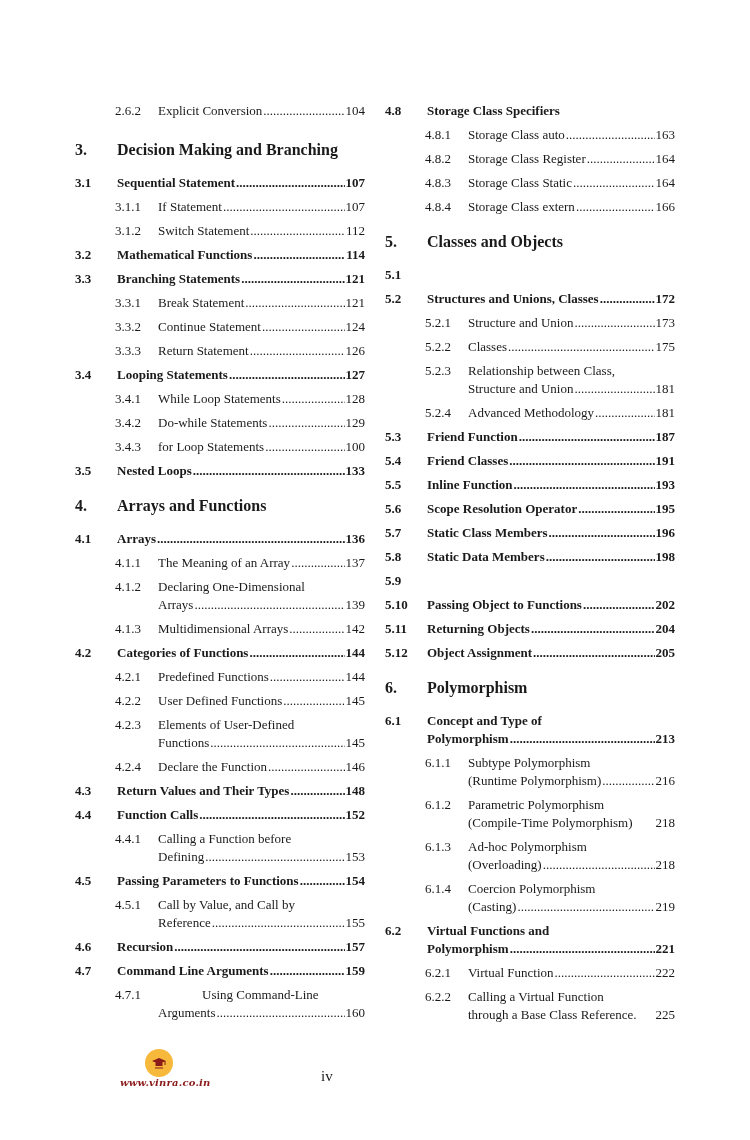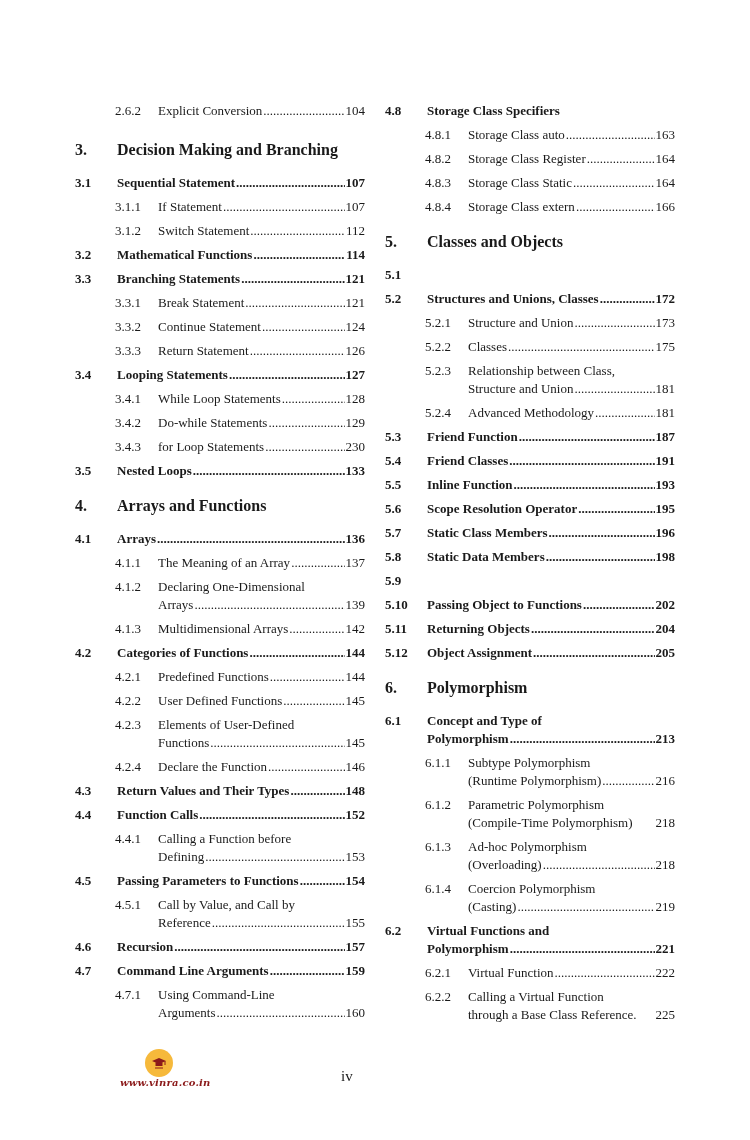--- a/index.html
+++ b/index.html
@@ -19,21 +19,21 @@
   .row .ttl { white-space: nowrap; }
   .row .dots { flex: 1 1 auto; overflow: hidden; white-space: nowrap; letter-spacing: 0px; margin: 0 1px; }
   .row .dots::before { content: "........................................................................................................................"; }
   .row .pg { flex: 0 0 auto; white-space: nowrap; }
   .chap { display: flex; font-weight: bold; font-size: 16px; line-height: 20px; margin: 14px 0 14px 0; }
   .chap .num { width: 42px; }
   .footer-logo { position: absolute; left: 145px; top: 1049px; width: 28px; height: 28px; border-radius: 50%;
                  background: #f6b93b; display: flex; align-items: center; justify-content: center; }
   .footer-url { position: absolute; left: 120px; top: 1057px; font-size: 10px; font-weight: bold; font-style: italic;
                 color: #8b1a1a; font-family: "DejaVu Serif", serif; letter-spacing: 0.2px; margin-top: 20px; }
-  .page-num { position: absolute; left: 341px; top: 1068px; font-size: 15px; }
+  .page-num { position: absolute; left: 321px; top: 1068px; font-size: 15px; }
 </style>
 </head>
 <body>
 
 <div class="col left">
   <div class="row sub" style="margin-bottom:0;">
     <span class="num">2.6.2</span>
     <div class="body">
         <div class="line">
       <span class="ttl">Explicit Conversion</span>
@@ -157,21 +157,21 @@
             <span class="pg">129</span>
           </div>
         </div>
       </div>
       <div class="row sub">
         <span class="num">3.4.3</span>
         <div class="body">
           <div class="line">
             <span class="ttl">for Loop Statements</span>
             <span class="dots"></span>
-            <span class="pg">230</span>
+            <span class="pg">100</span>
           </div>
         </div>
       </div>
       <div class="row sec">
         <span class="num">3.5</span>
         <div class="body">
           <div class="line">
             <span class="ttl">Nested Loops</span>
             <span class="dots"></span>
             <span class="pg">133</span>
@@ -345,21 +345,21 @@
           <div class="line">
             <span class="ttl">Command Line Arguments </span>
             <span class="dots"></span>
             <span class="pg">159</span>
           </div>
         </div>
       </div>
       <div class="row sub">
         <span class="num">4.7.1</span>
         <div class="body">
-          <div style="white-space: nowrap;">Using Command-Line</div>
+          <div style="white-space: nowrap; margin-left: 44px;">Using Command-Line</div>
           <div class="line">
             <span class="ttl">Arguments </span>
             <span class="dots"></span>
             <span class="pg">160</span>
           </div>
         </div>
       </div>
     </div>
 </div>
 

